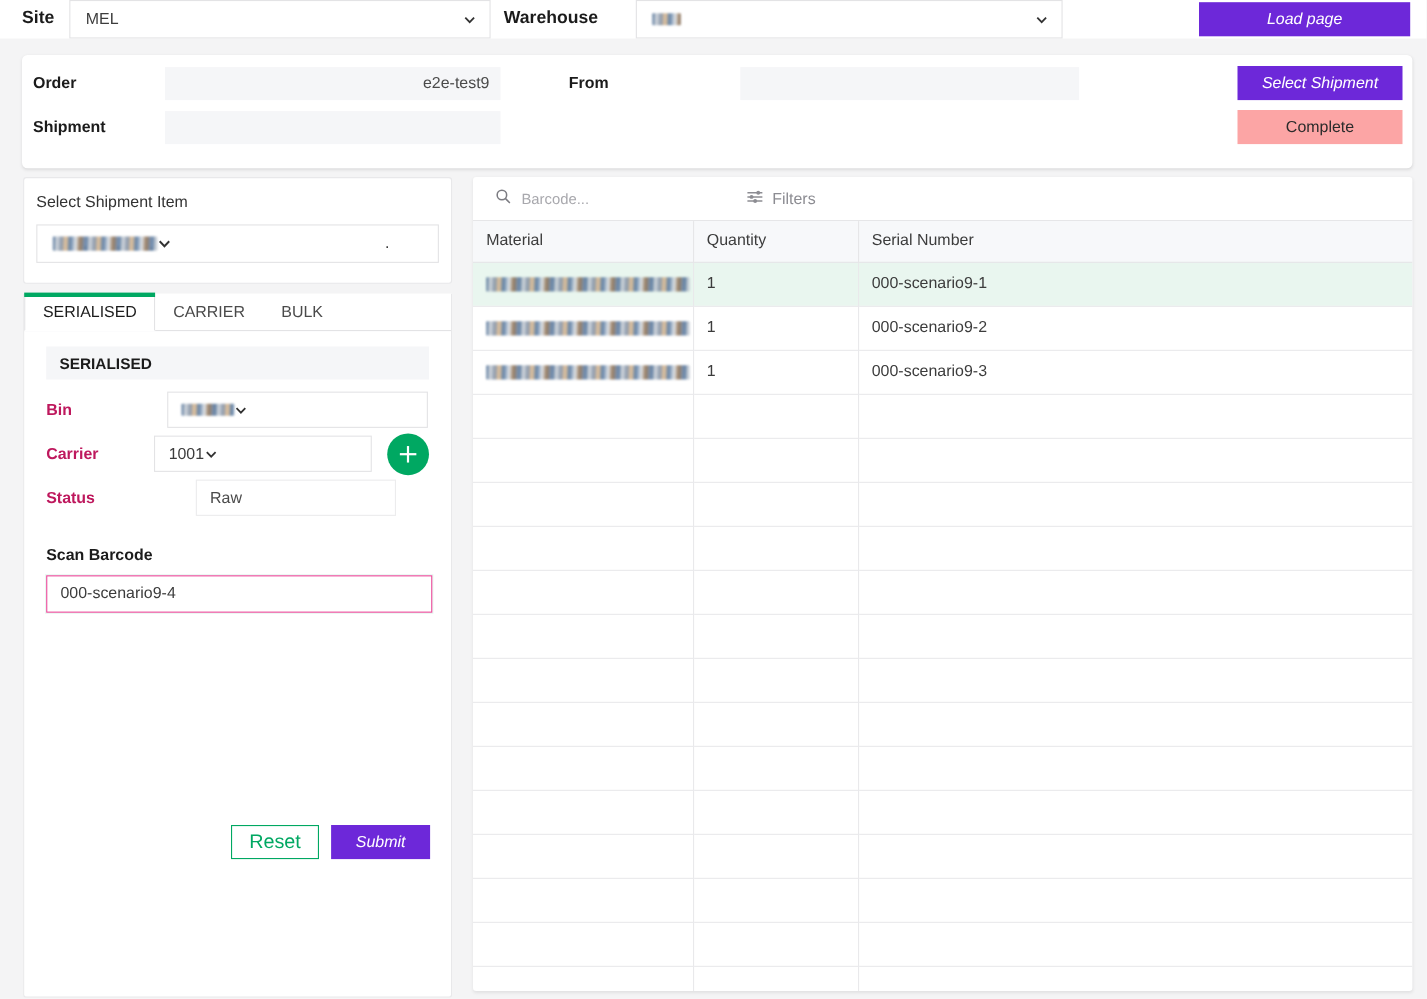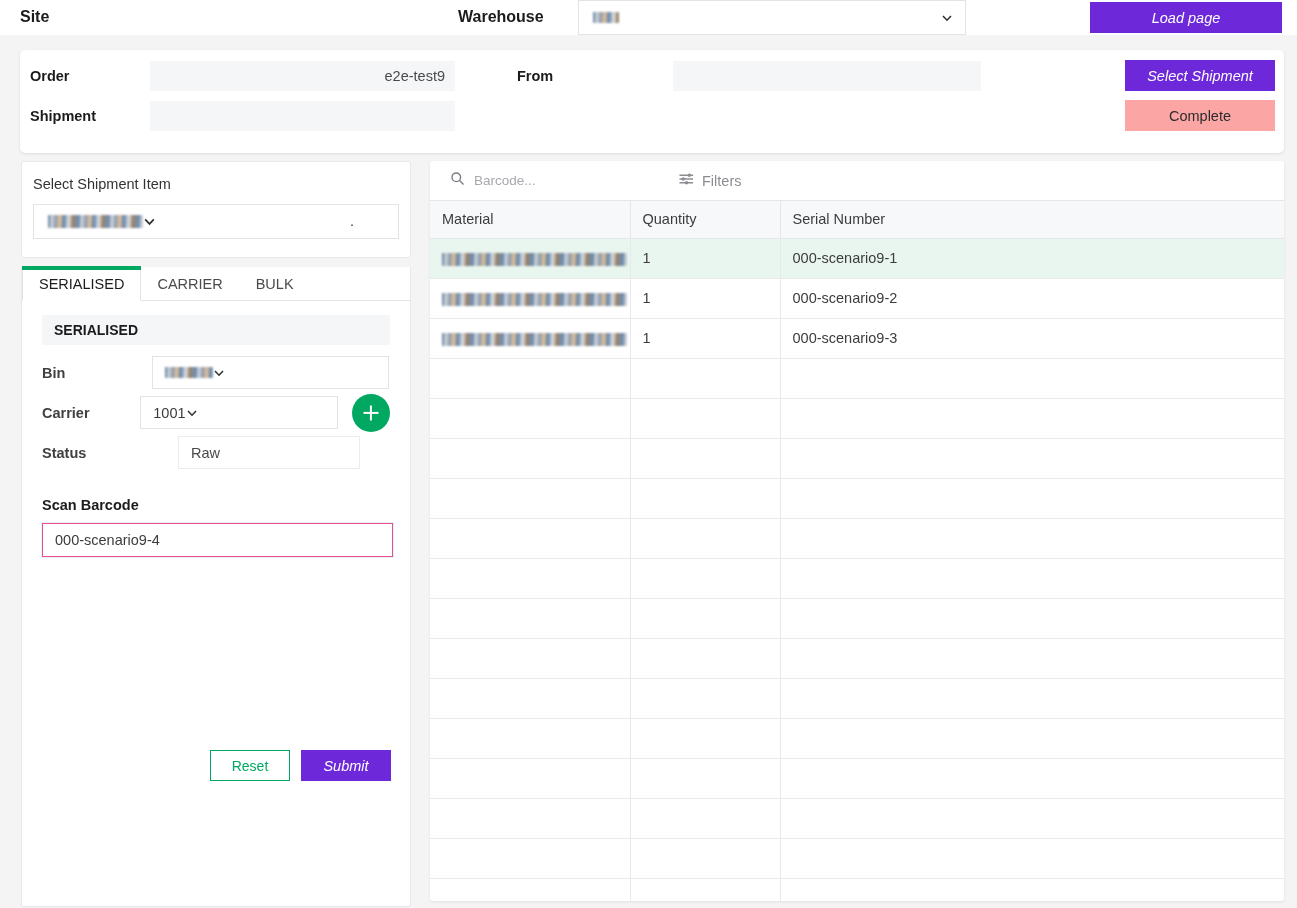--- a/index.html
+++ b/index.html
@@ -121,21 +121,21 @@
   }
 
   .panel-body { padding: 14px 20px 0 20px; }
   .panel-head {
     background: #f5f6f8; height: 30px; display: flex; align-items: center;
     padding-left: 12px; font-size: 14px; font-weight: bold; color: #1b1b1b;
     margin-bottom: 11px;
   }
   .frow { display: flex; align-items: center; height: 33px; margin-bottom: 7px; }
   .frow .f-label {
-    width: 110px; font-size: 14.5px; font-weight: bold; color: #404040;
+    width: 110px; font-size: 14.5px; font-weight: bold; color: #be185d;
   }
   .f-select {
     position: relative; border: 1px solid #e3e3e5; height: 33px; background: #fff;
     display: flex; align-items: center; padding: 0 30px 0 12px;
     font-size: 14.5px; color: #3c3c3c;
   }
   .f-select.wide { width: 237px; }
   .f-select.narrow { width: 216px; }
   .f-plain {
     border: 1px solid #ececed; height: 33px; background: #fff;
@@ -162,21 +162,21 @@
     font-size: 14.5px; color: #3c3c3c; width: 351px;
     box-shadow: 0 0 0 1px rgba(0,168,98,0.10);
   }
 
   .actions {
     position: absolute; left: 188px; top: 483px;
     display: flex; gap: 11px;
   }
   .btn-reset {
     width: 80px; height: 31px; background: #fff; border: 1px solid #00a862;
-    color: #00a862; font-size: 14px;
+    color: #00a862; font-size: 18px;
   }
   .btn-submit { width: 90px; height: 31px; font-size: 14.5px; }
 
   
   .right-card {
     position: absolute; left: 430px; top: 161px; width: 854px; height: 740px;
     background: #fff; border-radius: 3px;
     box-shadow: 0 1px 3px rgba(0,0,0,0.08);
     overflow: hidden;
   }
@@ -222,20 +222,28 @@
   .redacted.sm { height: 11px; filter: blur(0.9px); }
 </style>
 </head>
 <body>
 
 <div class="page">
 
   <div class="topbar">
     <span class="field-label site-label">Site</span>
 
+    <div class="sel-box site-select">
+      <span>MEL</span>
+      <span class="chev">
+        <svg viewBox="0 0 12 12" width="12" height="12">
+            <path d="M2 4 L6 8.2 L10 4" fill="none" stroke="#333" stroke-width="1.6"></path>
+          </svg>
+      </span>
+    </div>
 
     <span class="field-label wh-label">Warehouse</span>
 
     <div class="sel-box wh-select">
       <span class="redacted sm" style="width:26px"></span>
       <span class="chev">
         <svg viewBox="0 0 12 12" width="12" height="12">
             <path d="M2 4 L6 8.2 L10 4" fill="none" stroke="#333" stroke-width="1.6"></path>
           </svg>
       </span>

